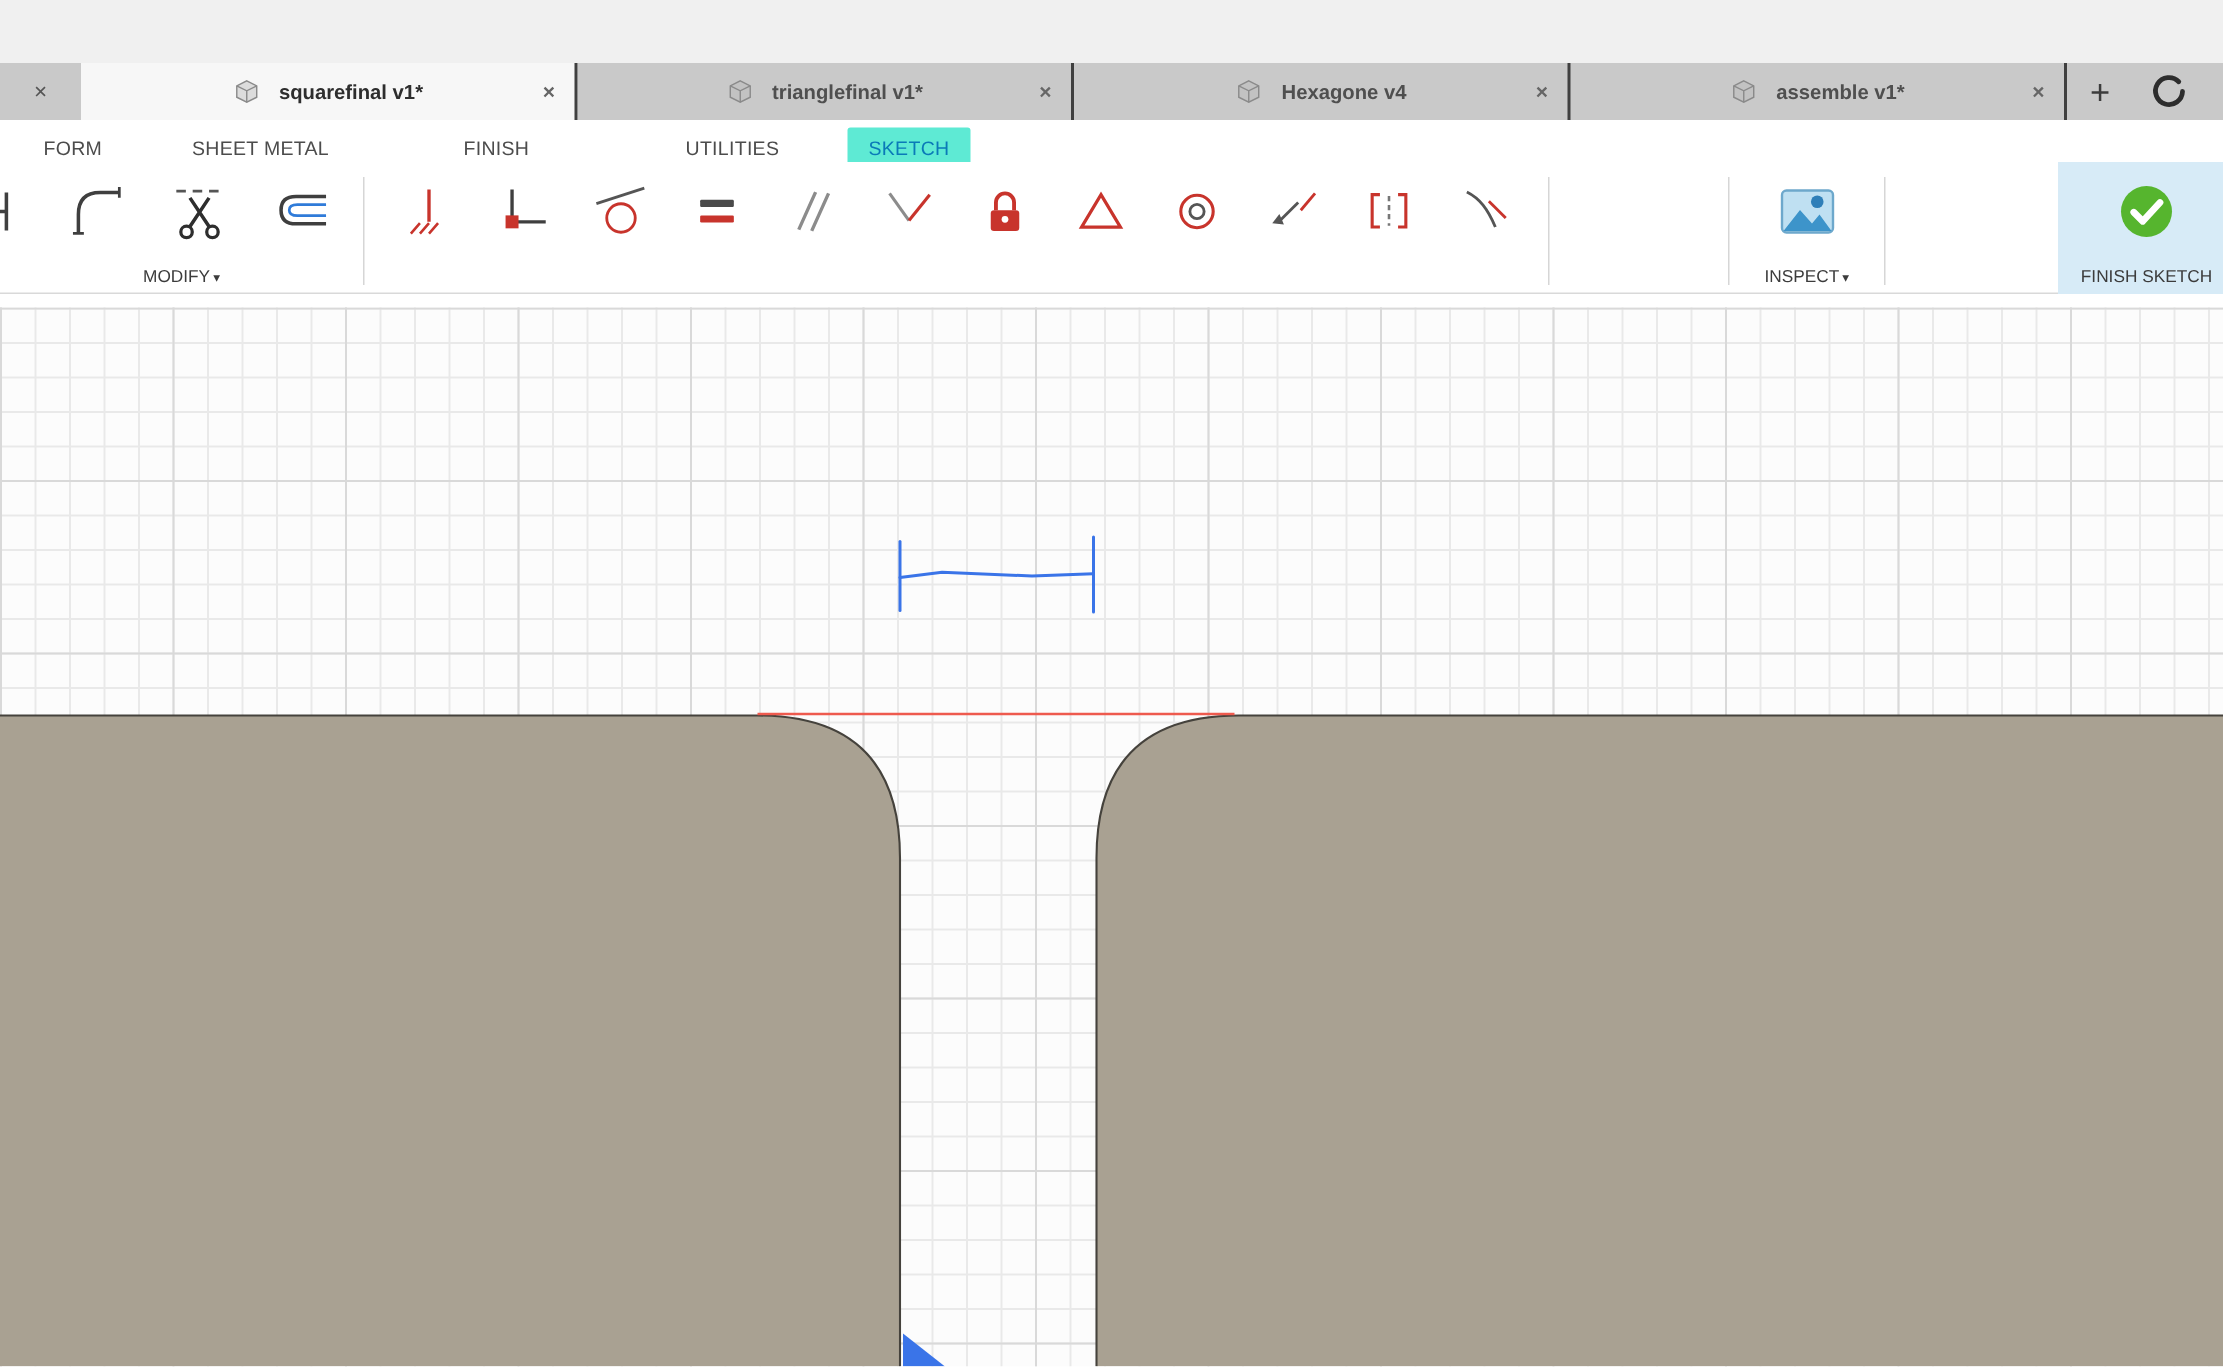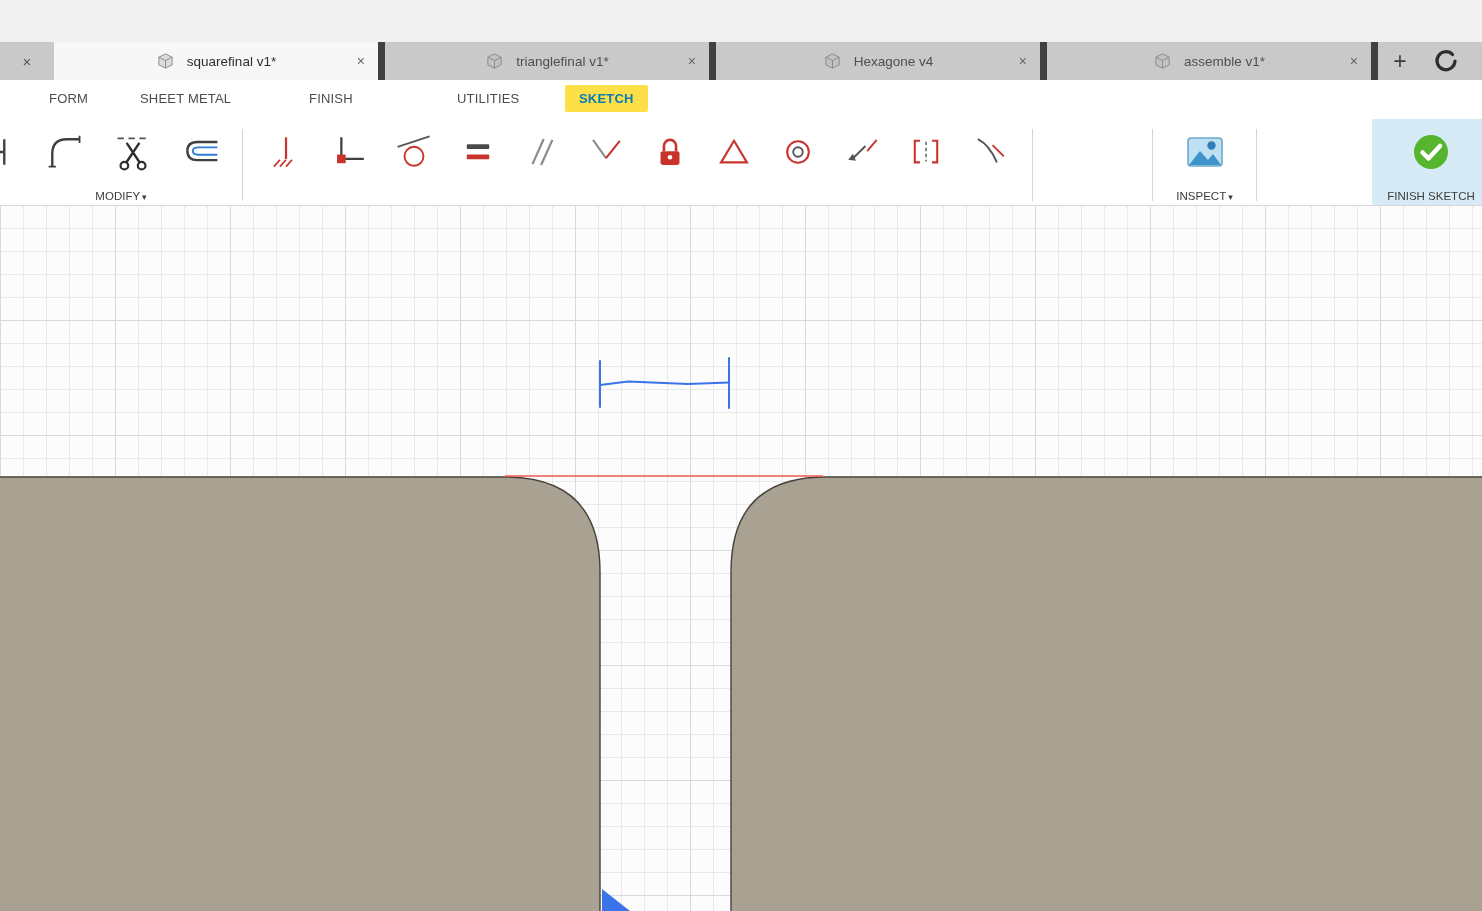--- a/index.html
+++ b/index.html
@@ -9,38 +9,38 @@
 
   
   .top-strip { position:absolute; left:0; top:0; width:1482px; height:42px; background:#f0f0f0; }
 
   
   .tabbar { position:absolute; left:0; top:42px; width:1482px; height:38px; background:#c9c9c9;
             display:flex; align-items:stretch; }
   .tab-overflow-close { width:54px; display:flex; align-items:center; justify-content:center;
                         color:#555; font-size:15px; }
   .tab { position:relative; flex:0 0 331px; display:flex; align-items:center; justify-content:center;
-         gap:12px; border-right:7px solid #404040; color:#4f4f4f; font-size:13.5px; }
+         gap:12px; border-right:2px solid #404040; color:#4f4f4f; font-size:13.5px;font-weight:bold; }
   .tab.active { background:#f7f7f7; color:#2e2e2e; }
   .tab .close { position:absolute; right:13px; top:50%; transform:translateY(-50%);
                 font-size:14px; color:#666; }
   .tab .cube { display:flex; }
   .newtab { width:44px; display:flex; align-items:center; justify-content:center;
             font-size:23px; color:#3c3c3c; }
   .sync { width:48px; display:flex; align-items:center; justify-content:center; }
 
   
   .ribbon-row { position:absolute; left:0; top:80px; width:1482px; height:37px; background:#fff; }
   .rmenu { position:absolute; top:0; height:37px; line-height:37px; font-size:13px; color:#4c4c4c;
            letter-spacing:0.2px; }
   .rmenu.active { top:5px; height:27px; line-height:27px; padding:0 14px; border-radius:2px;
-                  background:#fde047; color:#0a7ab8; font-weight:700; }
-
-  
-  .toolbar { position:absolute; left:0; top:119px; width:1482px; height:88px; background:#fff;
+                  background:#5eead4; color:#0a7ab8; font-weight:400; }
+
+  
+  .toolbar { position:absolute; left:0; top:108px; width:1482px; height:88px; background:#fff;
              border-bottom:1px solid #d9d9d9; }
   .tgroup { position:absolute; top:0; height:88px; }
   .tgroup.accent { background:#d7ebf7; }
   .ticons { position:absolute; top:4px; left:0; right:0; height:58px;
             display:flex; align-items:center; }
   .tbtn { width:46px; height:46px; display:flex; align-items:center; justify-content:center; flex:0 0 auto; }
   .tlabel { position:absolute; bottom:5px; left:0; right:0; text-align:center;
             font-size:11.5px; color:#3c3c3c; white-space:nowrap; }
   .tlabel .caret { font-size:9px; margin-left:2px; }
   .tdiv { position:absolute; top:10px; height:72px; width:1px; background:#d6d6d6; }
@@ -112,22 +112,22 @@
     <div class="newtab">+</div>
 
     <div class="sync">
       <svg width="26" height="26" viewBox="0 0 26 26">
           <path d="M19.5 6.5 A9 9 0 1 0 22 13" fill="none" stroke="#2d2d2d" stroke-width="3.2" stroke-linecap="round"></path>
         </svg>
     </div>
   </div>
 
   <div class="ribbon-row">
-    <div class="rmenu" style="left:49px">FORM</div>
-    <div class="rmenu" style="left:140px">SHEET METAL</div>
+    <div class="rmenu" style="left:29px">FORM</div>
+    <div class="rmenu" style="left:128px">SHEET METAL</div>
     <div class="rmenu" style="left:309px">FINISH</div>
     <div class="rmenu" style="left:457px">UTILITIES</div>
     <div class="rmenu active" style="left:565px">SKETCH</div>
   </div>
 
   <div class="toolbar">
 
     <div class="tgroup" style="left:0;width:242px">
       <div class="ticons" style="padding-left:42px;gap:22px">
         <div class="tbtn" style="position:absolute;left:-26px">

